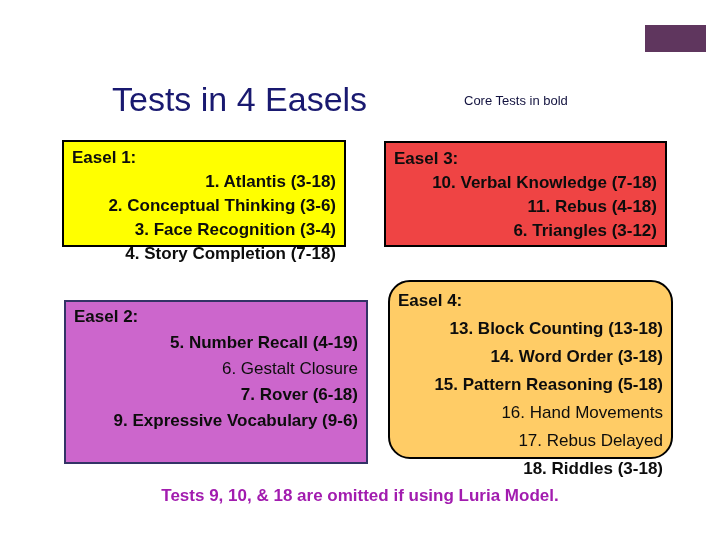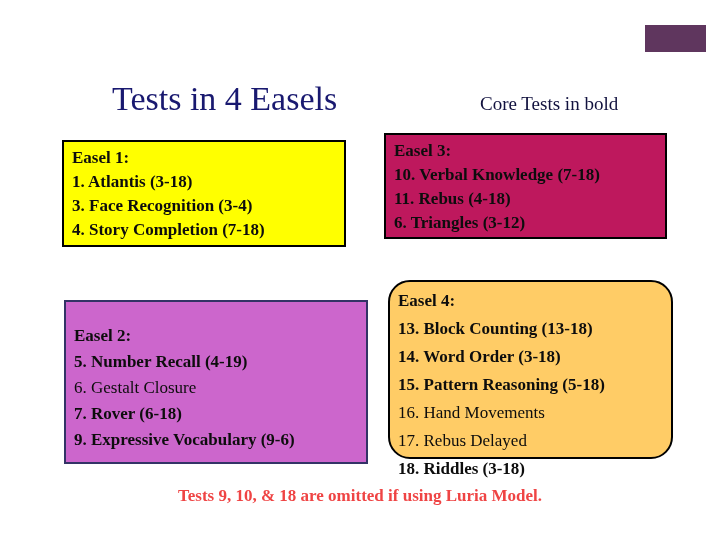--- a/index.html
+++ b/index.html
@@ -17,83 +17,84 @@
   .slide-title{
     position:absolute;
     left:112px;top:80px;
     font-size:34px;
     font-weight:400;
     color:#191970;
     white-space:nowrap;
   }
   .slide-subtitle{
     position:absolute;
-    left:480px;top:93px;
-    font-size:19px;
+    left:464px;top:93px;
+    font-size:13px;
     font-weight:400;
     color:#12123f;
     white-space:nowrap;
   }
   .easel-box{
     position:absolute;
     box-sizing:border-box;
     border:2px solid #000;
     padding:4px 8px;
     font-size:17px;
     color:#0d0d0d;
     line-height:24px;
     white-space:nowrap;
   }
   .easel-box .box-header{font-weight:700;}
-  .test-line{font-weight:400;}
+  .test-line{font-weight:400;text-align:right;}
   .test-line.bold{font-weight:700;}
   #easel-1-box{left:62px;top:140px;width:284px;height:107px;line-height:24px;}
-  #easel-2-box{left:64px;top:300px;width:304px;height:164px;line-height:26px;padding-top:21px;}
+  #easel-2-box{left:64px;top:300px;width:304px;height:164px;line-height:26px;padding-top:2px;}
   #easel-3-box{left:384px;top:133px;width:283px;height:106px;line-height:24px;}
   #easel-4-box{left:388px;top:280px;width:285px;height:179px;line-height:28px;padding-top:5px;border-radius:22px;}
   .slide-footer{
     position:absolute;
     left:0;top:486px;width:720px;
     text-align:center;
     font-size:17px;
     font-weight:700;
-    color:#ef4444;
+    color:#a21caf;
   }
 </style>
 </head>
 <body>
 
-<div class="slide" style="background: rgb(255, 255, 255); font-family: Liberation Serif, serif;">
+<div class="slide" style="background: rgb(255, 255, 255);">
 
   <div class="accent-bar" style="background: rgb(95, 54, 94);"></div>
 
   <div class="slide-title" style="color: rgb(25, 25, 112);">Tests in 4 Easels</div>
 
   <div class="slide-subtitle">Core Tests in bold</div>
 
   <div id="easel-1-box" class="easel-box" style="background: rgb(255, 255, 0); border-color: rgb(0, 0, 0);">
     <div class="box-header">Easel 1:</div>
     <div>
         <div class="test-line bold">1. Atlantis (3-18)</div>
+        <div class="test-line bold">2. Conceptual Thinking (3-6)</div>
         <div class="test-line bold">3. Face Recognition (3-4)</div>
         <div class="test-line bold">4. Story Completion (7-18)</div>
       </div>
   </div>
 
   <div id="easel-2-box" class="easel-box" style="background: rgb(204, 102, 204); border-color: rgb(51, 51, 102);">
     <div class="box-header">Easel 2:</div>
     <div>
         <div class="test-line bold">5. Number Recall (4-19)</div>
         <div class="test-line">6. Gestalt Closure</div>
         <div class="test-line bold">7. Rover (6-18)</div>
         <div class="test-line bold">9. Expressive Vocabulary (9-6)</div>
       </div>
   </div>
 
-  <div id="easel-3-box" class="easel-box" style="background: #be185d; border-color: rgb(0, 0, 0);">
+  <div id="easel-3-box" class="easel-box" style="background: #ef4444; border-color: rgb(0, 0, 0); margin-top: 8px;">
     <div class="box-header">Easel 3:</div>
     <div>
         <div class="test-line bold">10. Verbal Knowledge (7-18)</div>
         <div class="test-line bold">11. Rebus (4-18)</div>
         <div class="test-line bold">6. Triangles (3-12)</div>
       </div>
   </div>
 
   <div id="easel-4-box" class="easel-box" style="background: rgb(255, 204, 102); border-color: rgb(0, 0, 0);">
     <div class="box-header">Easel 4:</div>

